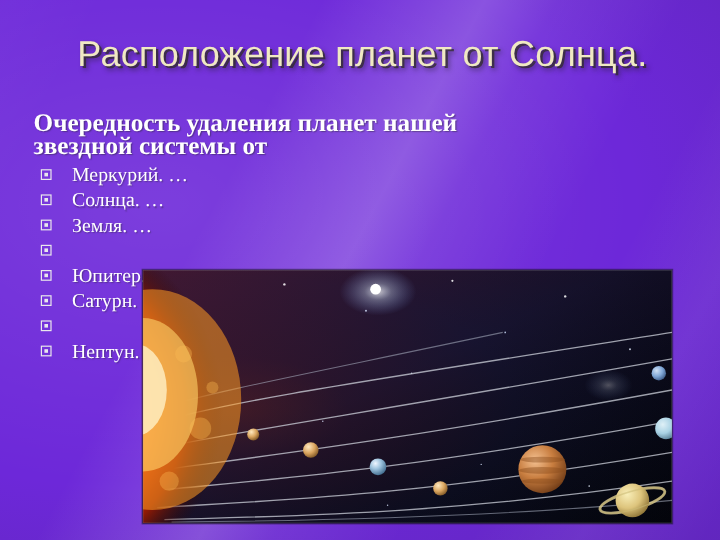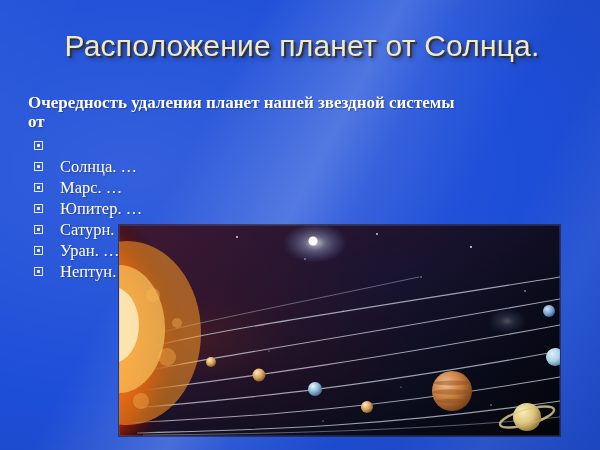--- a/index.html
+++ b/index.html
@@ -6,21 +6,21 @@
     margin: 0;
     padding: 0;
     background: #2b2b2b;
   }
   #slide {
     position: relative;
     width: 600px;
     height: 450px;
     overflow: hidden;
     font-family: "Liberation Serif", serif;
-    background: #1d4ed8;
+    background: #6d28d9;
   }
   
   .bg-base {
     position: absolute;
     inset: 0;
     background:
       linear-gradient(118deg,
         #9c99a4 0%,
         #908d99 14%,
         #activeNone 14%,
@@ -95,21 +95,21 @@
   
   #body-block {
     position: absolute;
     left: 28px;
     top: 93px;
     width: 430px;
     color: #ffffff;
   }
   .lead {
     font-family: "Liberation Serif", serif;
-    font-size: 17px;
+    font-size: 21px;
     line-height: 19px;
     font-weight: bold;
     color: #ffffff;
     text-shadow: 1px 1px 1px rgba(40,38,46,0.45);
     margin: 0 0 4px 0;
   }
   .lead .indent-line {
     display: block;
     padding-left: 26px;
   }
@@ -182,40 +182,43 @@
 
   <div id="body-block">
 
     <p class="lead">
       <span>Очередность удаления планет нашей звездной системы от</span>
     </p>
 
     <ul id="planet-list">
       <li>
         <span class="bullet-mark"></span>
+        <span>Меркурий. …</span>
       </li>
       <li>
         <span class="bullet-mark"></span>
         <span>Солнца. …</span>
       </li>
       <li>
         <span class="bullet-mark"></span>
-        <span>Марс. …</span>
+        <span>Земля. …</span>
+      </li>
+      <li>
+        <span class="bullet-mark"></span>
       </li>
       <li>
         <span class="bullet-mark"></span>
         <span>Юпитер. …</span>
       </li>
       <li>
         <span class="bullet-mark"></span>
         <span>Сатурн. …</span>
       </li>
       <li>
         <span class="bullet-mark"></span>
-        <span>Уран. …</span>
       </li>
       <li>
         <span class="bullet-mark"></span>
         <span>Нептун. …</span>
       </li>
     </ul>
   </div>
 
   <div id="solar-photo">
     <svg viewBox="0 0 441 211" xmlns="http://www.w3.org/2000/svg">

